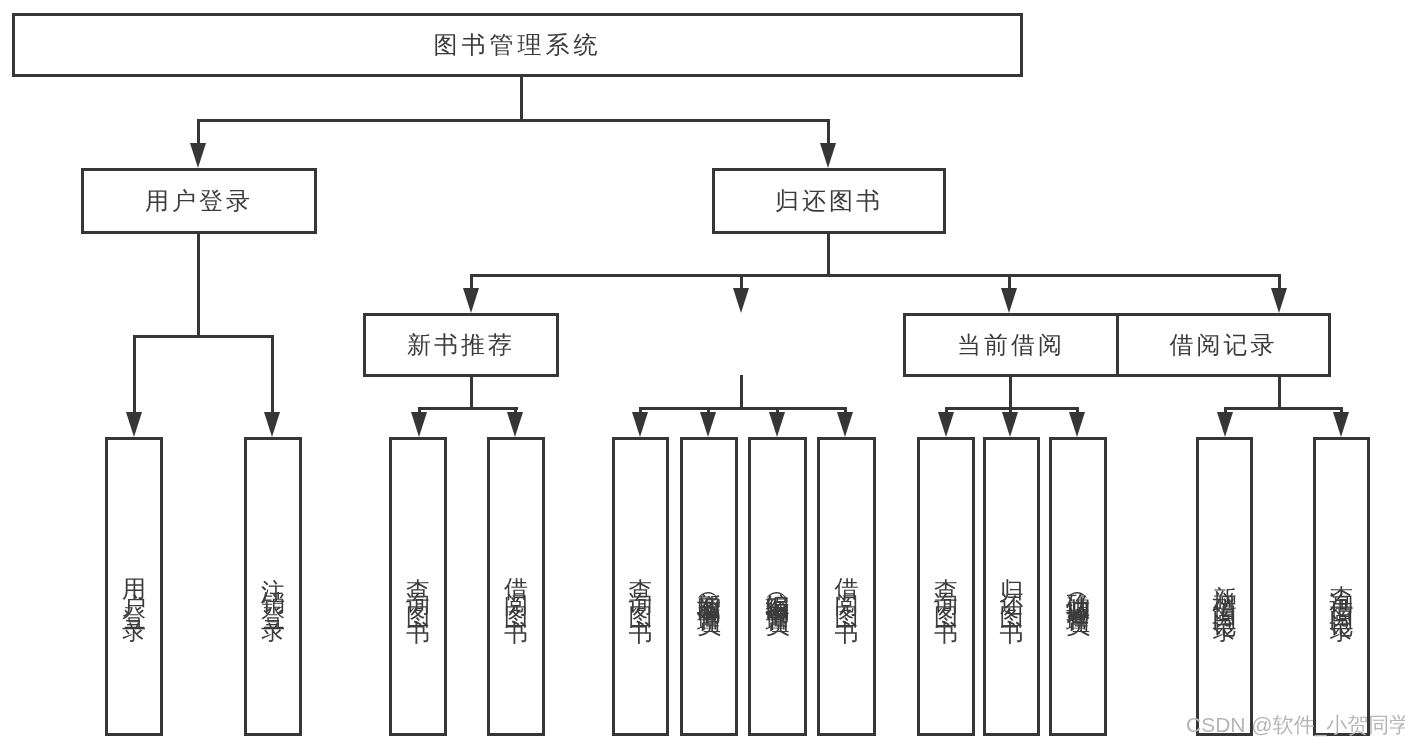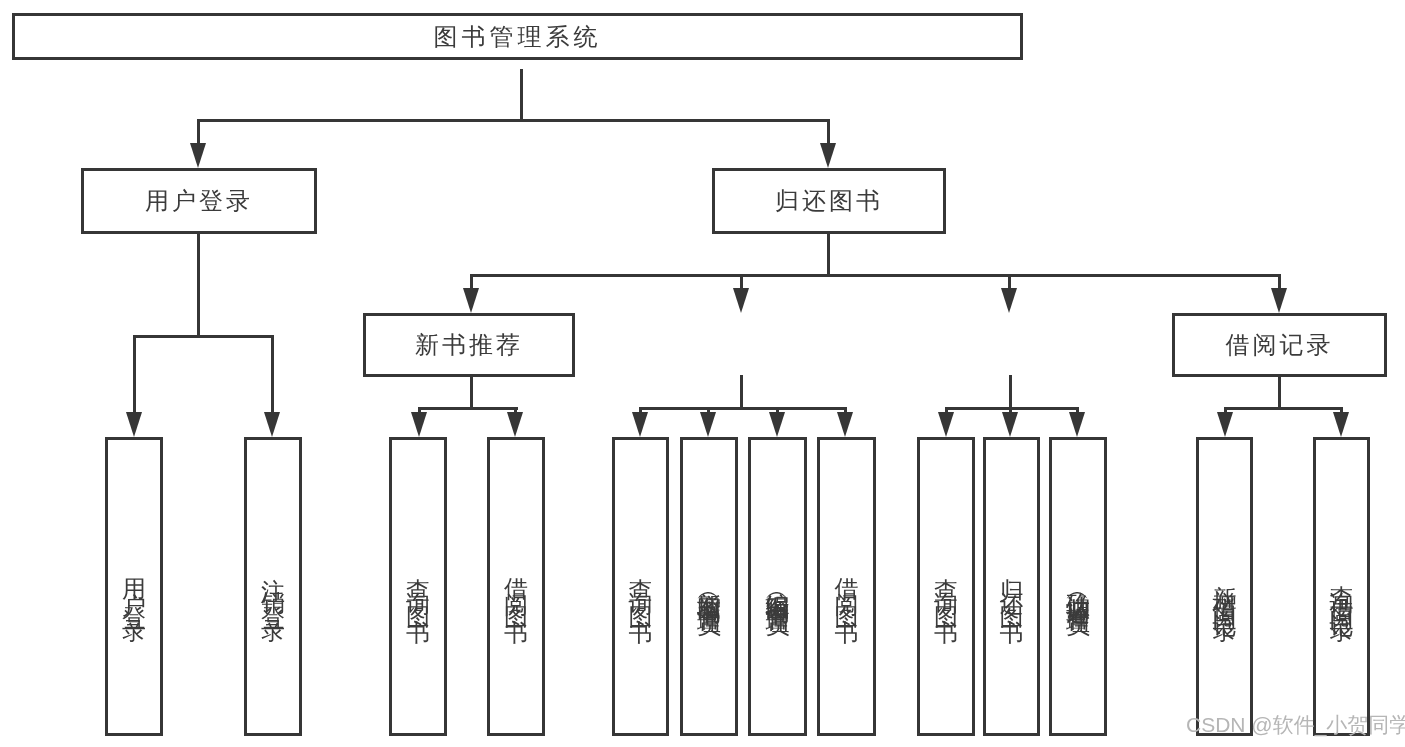--- a/index.html
+++ b/index.html
@@ -59,21 +59,21 @@
     color:var(--wm);
     white-space:nowrap;
     z-index:5;
   }
 </style>
 </head>
 <body>
 
 <div id="canvas">
 
-  <div class="box h title" style="left:12px;top:13px;width:1011px;height:47px">
+  <div class="box h title" style="left:12px;top:13px;width:1011px;height:64px">
     <span>图书管理系统</span>
   </div>
 
   <div class="vl" style="left:520px;top:69px;height:52px"></div>
   <div class="hl" style="left:197px;top:119px;width:633px"></div>
   <div class="vl" style="left:197px;top:119px;height:28px"></div>
   <div class="ah" style="left:190px;top:143px"></div>
   <div class="vl" style="left:827px;top:119px;height:28px"></div>
   <div class="ah" style="left:820px;top:143px"></div>
 
@@ -95,24 +95,27 @@
   <div class="hl" style="left:470px;top:274px;width:811px"></div>
   <div class="vl" style="left:470px;top:274px;height:17px"></div>
   <div class="ah" style="left:463px;top:288px"></div>
   <div class="vl" style="left:740px;top:274px;height:17px"></div>
   <div class="ah" style="left:733px;top:288px"></div>
   <div class="vl" style="left:1008px;top:274px;height:17px"></div>
   <div class="ah" style="left:1001px;top:288px"></div>
   <div class="vl" style="left:1278px;top:274px;height:17px"></div>
   <div class="ah" style="left:1271px;top:288px"></div>
 
-  <div class="box h" style="left:363px;top:313px;width:212px;height:64px">
+  <div class="box h" style="left:363px;top:313px;width:196px;height:64px">
     <span>新书推荐</span>
   </div>
-  <div class="box h" style="left:1172px;top:313px;width:215px;height:64px">
+  <div class="box h" style="left:903px;top:313px;width:216px;height:64px">
+    <span>当前借阅</span>
+  </div>
+  <div class="box h" style="left:1116px;top:313px;width:215px;height:64px">
     <span>借阅记录</span>
   </div>
 
   <div class="vl" style="left:470px;top:375px;height:34px"></div>
   <div class="hl" style="left:418px;top:407px;width:100px"></div>
   <div class="vl" style="left:418px;top:407px;height:10px"></div>
   <div class="ah" style="left:411px;top:412px"></div>
   <div class="vl" style="left:514px;top:407px;height:10px"></div>
   <div class="ah" style="left:507px;top:412px"></div>
 

